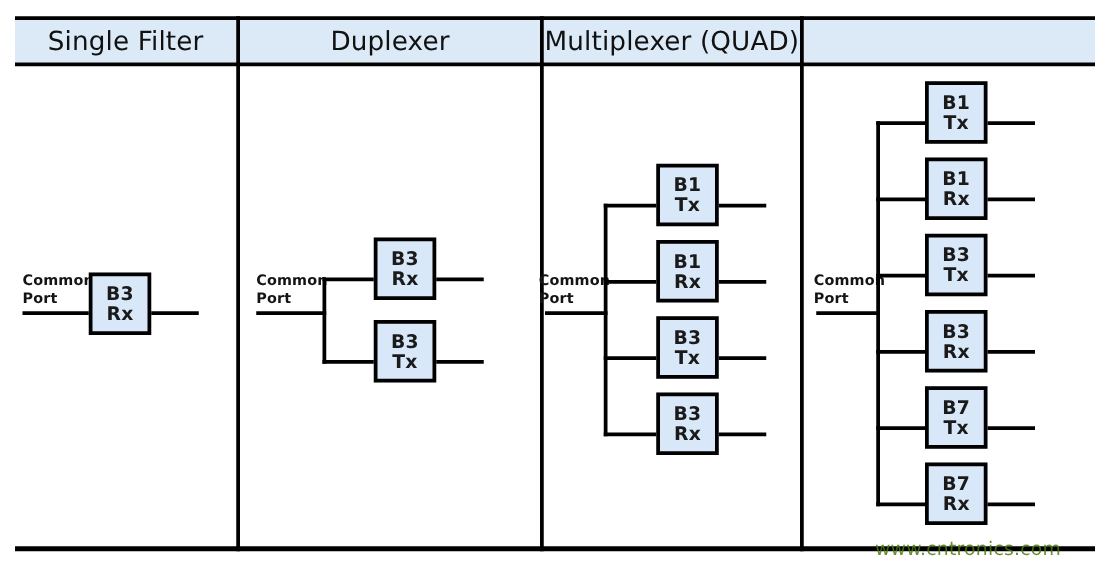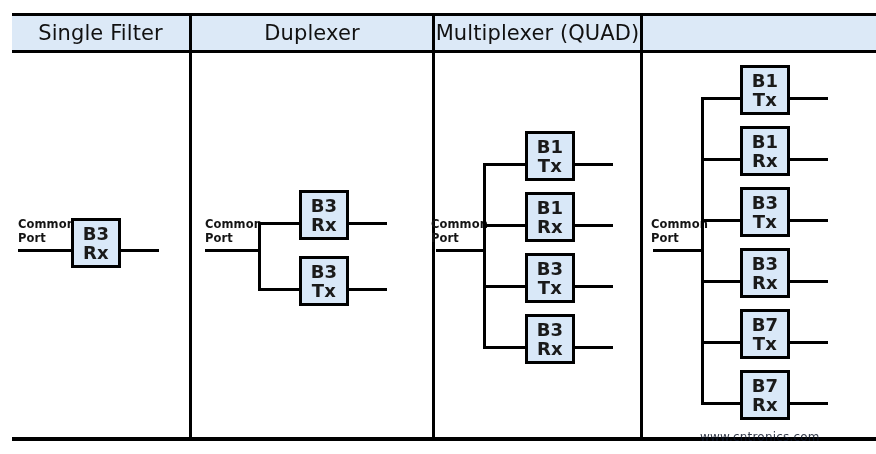--- a/index.html
+++ b/index.html
@@ -61,21 +61,21 @@
     border: 3px solid #000000;
     box-sizing: border-box;
     display: flex;
     flex-direction: column;
     align-items: center;
     justify-content: center;
     line-height: 1.08;
   }
   .block .band,
   .block .dir {
-    font-size: 18px;
+    font-size: 15px;
     font-weight: 700;
     color: #1a1a1a;
     letter-spacing: 0.2px;
   }
 
   
   .wire-h {
     position: absolute;
     height: 3px;
     background: #000000;
@@ -93,22 +93,22 @@
     font-weight: 700;
     color: #141414;
     line-height: 1.18;
     white-space: nowrap;
     letter-spacing: 0.1px;
   }
 
   
   .watermark {
     position: absolute;
-    font-size: 12px;
-    color: #0f172a;
+    font-size: 15px;
+    color: #4d7c0f;
     opacity: 0.85;
     white-space: nowrap;
     letter-spacing: 0.2px;
   }
 </style>
 </head>
 <body>
 
 <div id="canvas">
 

